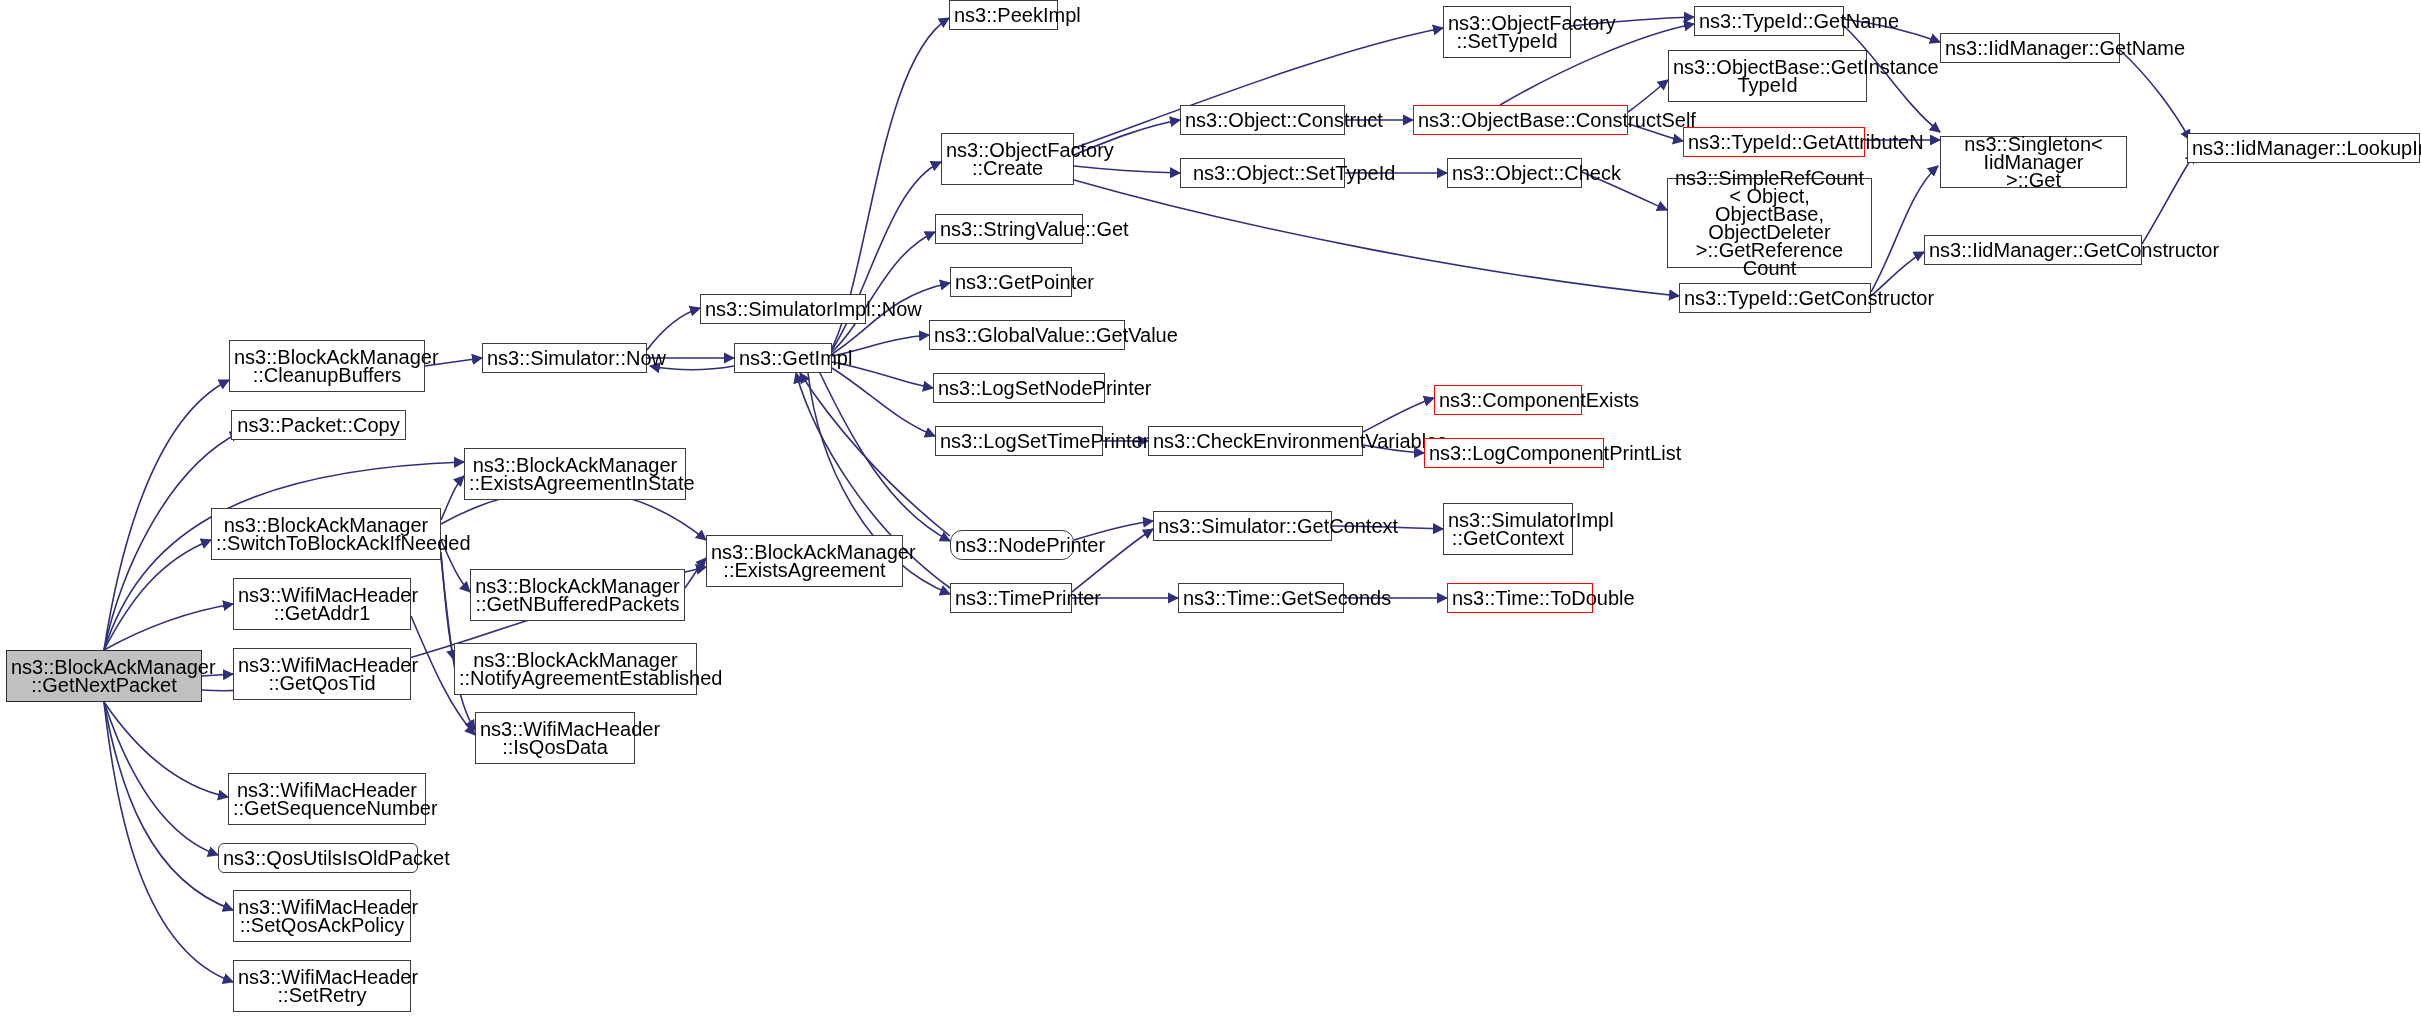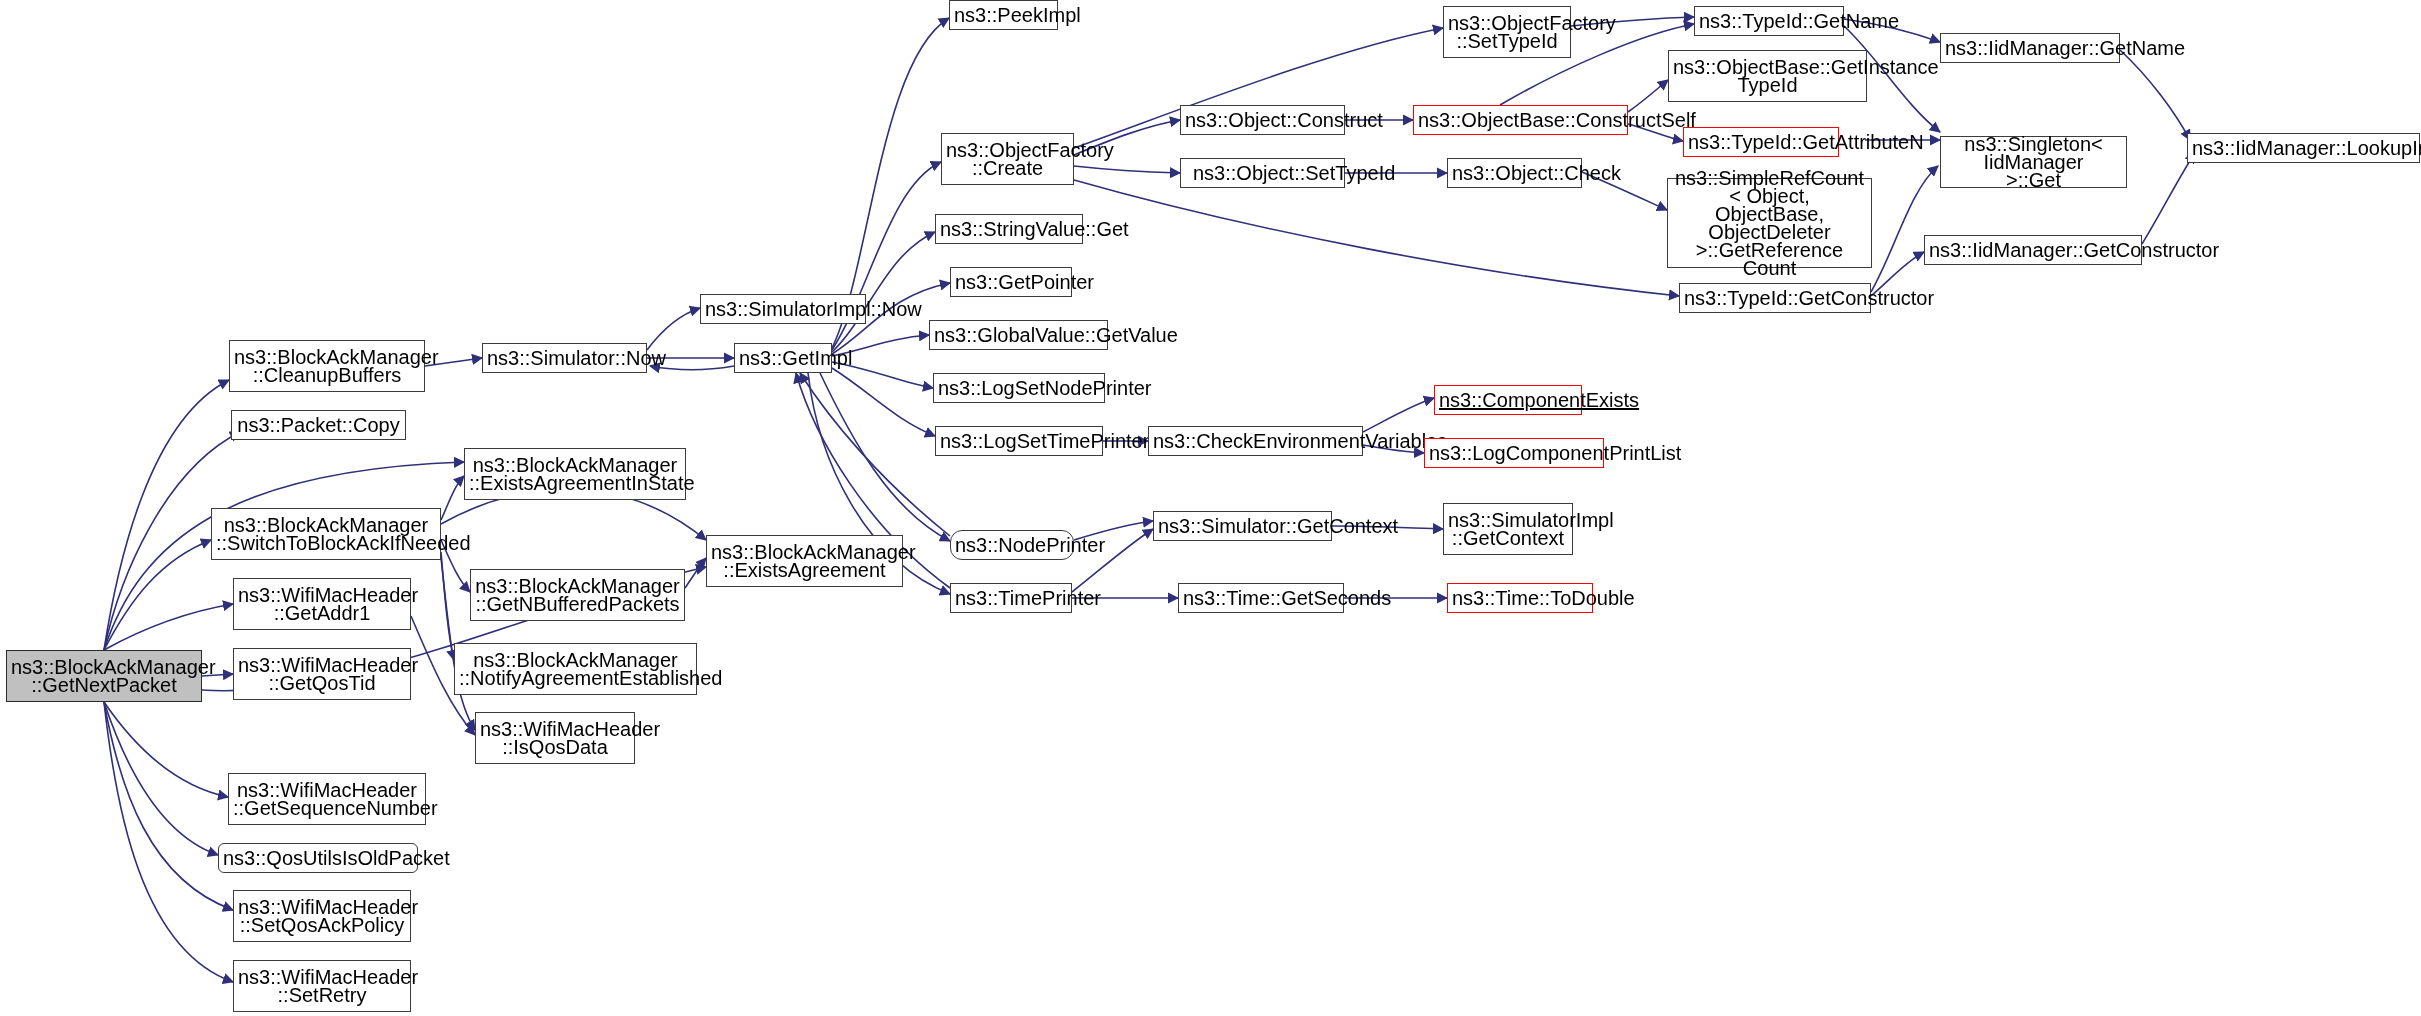--- a/index.html
+++ b/index.html
@@ -161,47 +161,47 @@
       <div class="node" style="left: 233px; top: 960px; width: 178px; height: 52px;"><span class="node-label">ns3::WifiMacHeader
 ::SetRetry</span></div>
       <div class="node" style="left: 482px; top: 343px; width: 165px; height: 30px;"><span class="node-label">ns3::Simulator::Now</span></div>
       <div class="node" style="left: 700px; top: 294px; width: 166px; height: 30px;"><span class="node-label">ns3::SimulatorImpl::Now</span></div>
       <div class="node" style="left: 734px; top: 343px; width: 98px; height: 30px;"><span class="node-label">ns3::GetImpl</span></div>
       <div class="node" style="left: 949px; top: 0px; width: 109px; height: 30px;"><span class="node-label">ns3::PeekImpl</span></div>
       <div class="node" style="left: 941px; top: 133px; width: 133px; height: 52px;"><span class="node-label">ns3::ObjectFactory
 ::Create</span></div>
       <div class="node" style="left: 935px; top: 214px; width: 148px; height: 30px;"><span class="node-label">ns3::StringValue::Get</span></div>
       <div class="node" style="left: 950px; top: 267px; width: 122px; height: 30px;"><span class="node-label">ns3::GetPointer</span></div>
-      <div class="node" style="left: 929px; top: 320px; width: 179px; height: 30px;"><span class="node-label">ns3::GlobalValue::GetValue</span></div>
+      <div class="node" style="left: 929px; top: 320px; width: 196px; height: 30px;"><span class="node-label">ns3::GlobalValue::GetValue</span></div>
       <div class="node" style="left: 933px; top: 373px; width: 172px; height: 30px;"><span class="node-label">ns3::LogSetNodePrinter</span></div>
       <div class="node" style="left: 935px; top: 426px; width: 168px; height: 30px;"><span class="node-label">ns3::LogSetTimePrinter</span></div>
       <div class="node" style="left: 950px; top: 530px; width: 124px; height: 30px; border-radius: 12px;"><span class="node-label">ns3::NodePrinter</span></div>
       <div class="node" style="left: 950px; top: 583px; width: 122px; height: 30px;"><span class="node-label">ns3::TimePrinter</span></div>
       <div class="node" style="left: 1443px; top: 6px; width: 128px; height: 52px;"><span class="node-label">ns3::ObjectFactory
 ::SetTypeId</span></div>
       <div class="node" style="left: 1180px; top: 105px; width: 165px; height: 30px;"><span class="node-label">ns3::Object::Construct</span></div>
       <div class="node" style="left: 1180px; top: 158px; width: 165px; height: 30px; padding-left: 12px;"><span class="node-label">ns3::Object::SetTypeId</span></div>
       <div class="node alert" style="left: 1413px; top: 105px; width: 215px; height: 30px;"><span class="node-label">ns3::ObjectBase::ConstructSelf</span></div>
       <div class="node" style="left: 1447px; top: 158px; width: 135px; height: 30px;"><span class="node-label">ns3::Object::Check</span></div>
       <div class="node" style="left: 1668px; top: 50px; width: 199px; height: 52px;"><span class="node-label">ns3::ObjectBase::GetInstance
 TypeId</span></div>
-      <div class="node alert" style="left: 1683px; top: 127px; width: 156px; height: 30px;"><span class="node-label">ns3::TypeId::GetAttributeN</span></div>
+      <div class="node alert" style="left: 1683px; top: 127px; width: 182px; height: 30px;"><span class="node-label">ns3::TypeId::GetAttributeN</span></div>
       <div class="node" style="left: 1667px; top: 178px; width: 205px; height: 90px;"><span class="node-label">ns3::SimpleRefCount
 &lt; Object, ObjectBase,
 ObjectDeleter &gt;::GetReference
 Count</span></div>
       <div class="node" style="left: 1679px; top: 283px; width: 192px; height: 30px;"><span class="node-label">ns3::TypeId::GetConstructor</span></div>
       <div class="node" style="left: 1694px; top: 6px; width: 150px; height: 30px;"><span class="node-label">ns3::TypeId::GetName</span></div>
       <div class="node" style="left: 1940px; top: 33px; width: 180px; height: 30px;"><span class="node-label">ns3::IidManager::GetName</span></div>
       <div class="node" style="left: 1940px; top: 136px; width: 187px; height: 52px;"><span class="node-label">ns3::Singleton&lt; IidManager
 &gt;::Get</span></div>
       <div class="node" style="left: 1924px; top: 235px; width: 218px; height: 30px;"><span class="node-label">ns3::IidManager::GetConstructor</span></div>
       <div class="node" style="left: 2187px; top: 133px; width: 233px; height: 30px;"><span class="node-label">ns3::IidManager::LookupInformation</span></div>
       <div class="node" style="left: 1148px; top: 426px; width: 215px; height: 30px;"><span class="node-label">ns3::CheckEnvironmentVariables</span></div>
-      <div class="node alert" style="left: 1434px; top: 385px; width: 148px; height: 30px; text-decoration: underline;"><span class="node-label">ns3::ComponentExists</span></div>
+      <div class="node alert" style="left: 1434px; top: 385px; width: 148px; height: 30px;"><span class="node-label">ns3::ComponentExists</span></div>
       <div class="node alert" style="left: 1424px; top: 438px; width: 180px; height: 30px;"><span class="node-label">ns3::LogComponentPrintList</span></div>
       <div class="node" style="left: 1153px; top: 511px; width: 179px; height: 30px;"><span class="node-label">ns3::Simulator::GetContext</span></div>
       <div class="node" style="left: 1443px; top: 503px; width: 130px; height: 52px;"><span class="node-label">ns3::SimulatorImpl
 ::GetContext</span></div>
       <div class="node" style="left: 1178px; top: 583px; width: 166px; height: 30px;"><span class="node-label">ns3::Time::GetSeconds</span></div>
       <div class="node alert" style="left: 1447px; top: 583px; width: 146px; height: 30px;"><span class="node-label">ns3::Time::ToDouble</span></div>
     </div>
 </div>
 
 </body></html>

